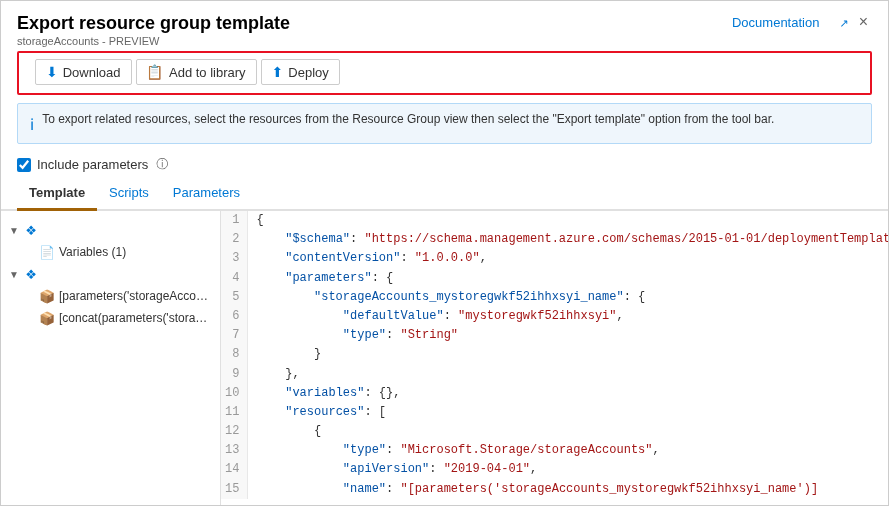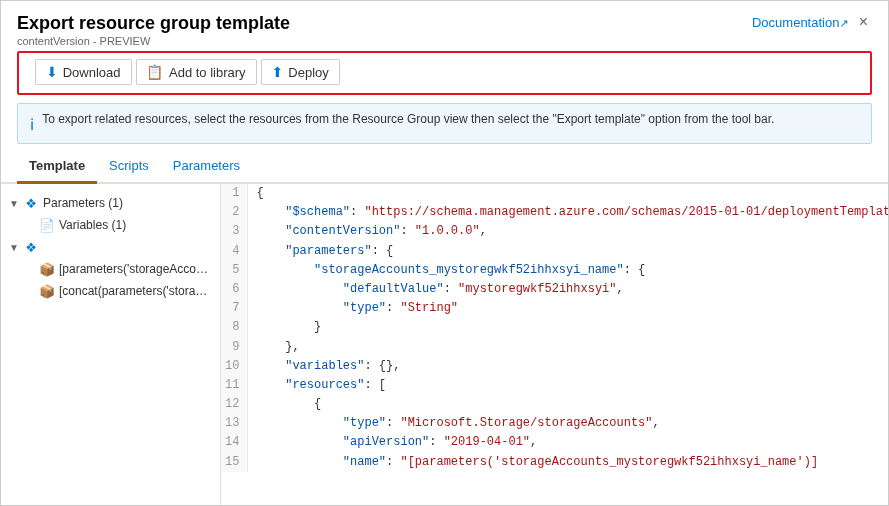--- a/index.html
+++ b/index.html
@@ -42,21 +42,21 @@
       display: flex;
       align-items: center;
       gap: 6px;
     }
     .doc-link {
       color: #0078d4;
       font-size: 13px;
       text-decoration: none;
       display: flex;
       align-items: flex-end;
-      gap: 0;
+      gap: 20px;
     }
     .close-btn {
       background: none;
       border: none;
       font-size: 16px;
       cursor: pointer;
       color: #666;
       padding: 0 4px;
     }
     
@@ -231,21 +231,21 @@
     tr { line-height: 1.6; }
   </style>
 </head>
 <body>
 
 <div class="container">
 
   <div class="header">
     <div class="header-left">
       <div class="page-title">Export resource group template</div>
-      <div class="page-subtitle">contentVersion - PREVIEW</div>
+      <div class="page-subtitle">storageAccounts - PREVIEW</div>
     </div>
     <div class="header-right">
       <a class="doc-link" href="#">
         <span>Documentation</span>
         <span style="font-size:11px;">↗</span>
       </a>
       <button class="close-btn">×</button>
     </div>
   </div>
 
@@ -262,41 +262,45 @@
       <span class="btn-icon">⬆</span>
       <span>Deploy</span>
     </button>
   </div>
 
   <div class="info-banner">
     <span class="info-icon">ℹ</span>
     <span>To export related resources, select the resources from the Resource Group view then select the "Export template" option from the tool bar.</span>
   </div>
 
+  <div class="include-params">
+    <input type="checkbox" id="incl-params" checked="" style="">
+    <label for="incl-params">Include parameters</label>
+    <span class="info-small">ⓘ</span>
+  </div>
 
   <div class="tabs">
     <div class="tab active">
       <span>Template</span>
     </div>
     <div class="tab">
       <span>Scripts</span>
     </div>
     <div class="tab">
       <span>Parameters</span>
     </div>
   </div>
 
   <div class="main-content">
 
     <div class="sidebar">
 
       <div class="tree-item">
         <span class="tree-toggle">▼</span>
         <span class="tree-icon icon-params">❖</span>
-        <span class="tree-label">Parameters (1)</span>
       </div>
 
       <div class="tree-item tree-child">
         <span class="tree-toggle"></span>
         <span class="tree-icon" style="color:#888; font-size:13px;">📄</span>
         <span class="tree-label">Variables (1)</span>
       </div>
 
       <div class="tree-item">
         <span class="tree-toggle">▼</span>

